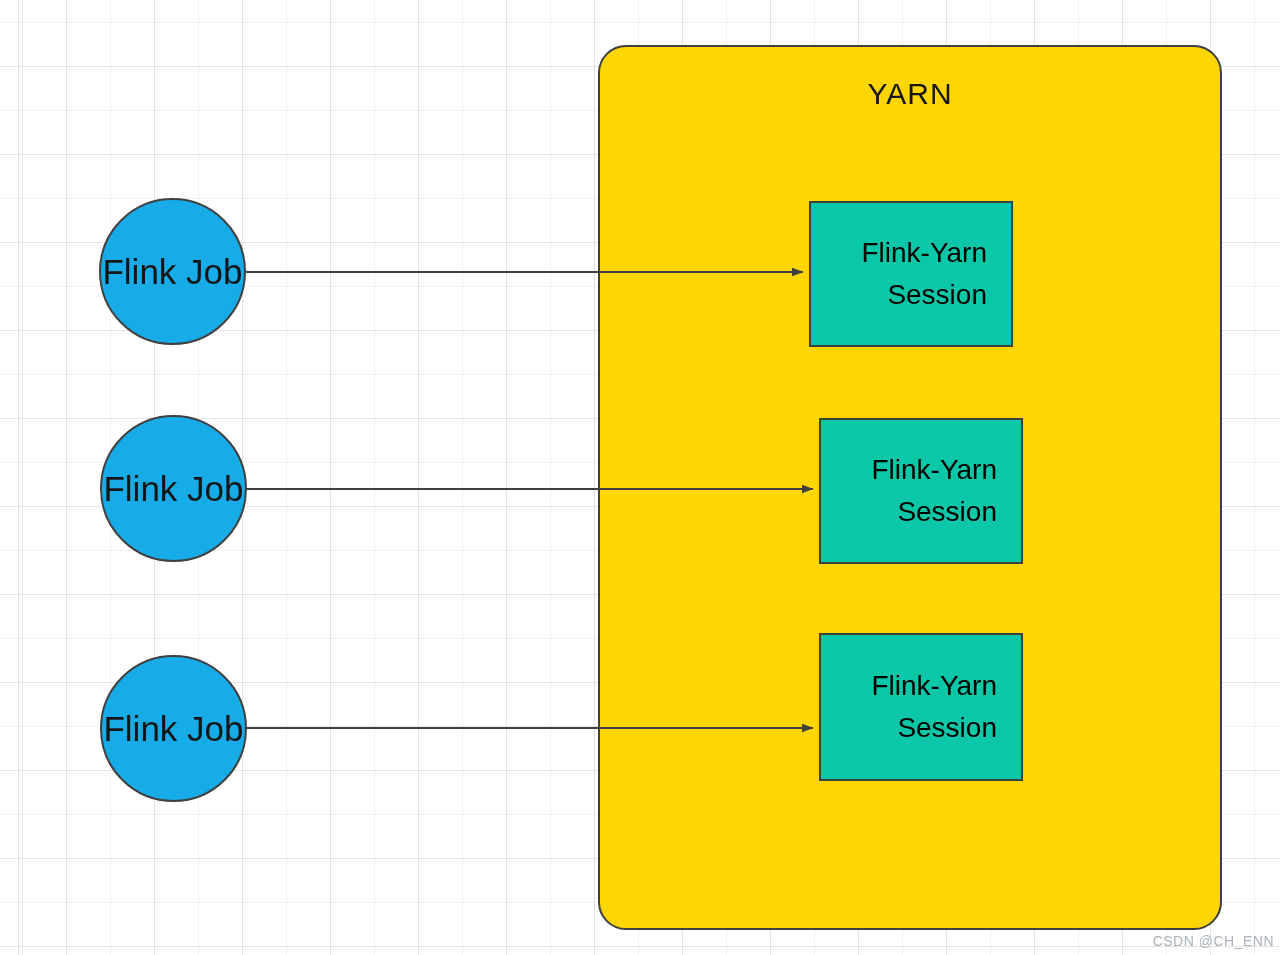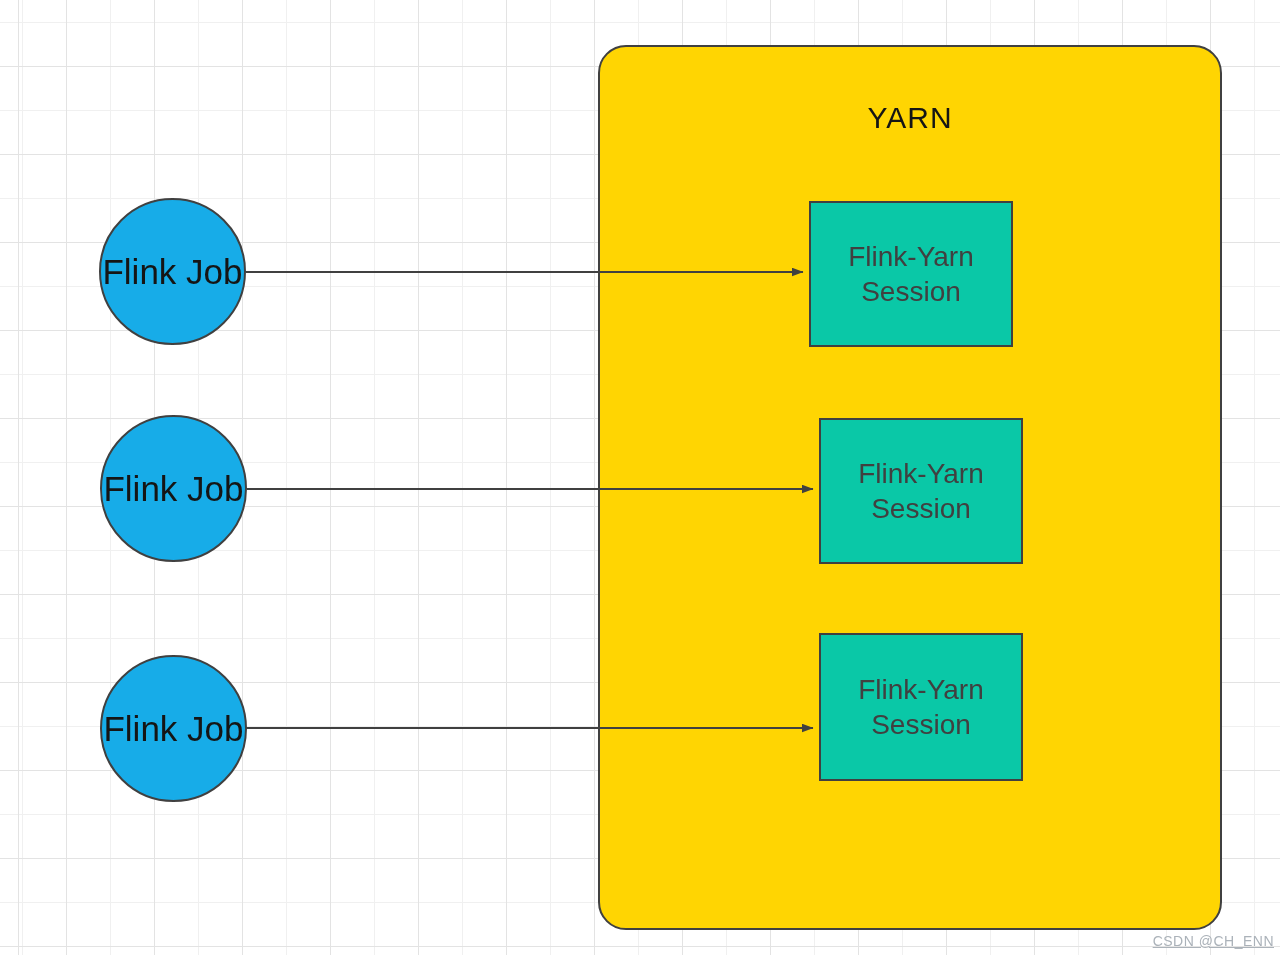--- a/index.html
+++ b/index.html
@@ -29,35 +29,34 @@
   }
 
   .yarn-title {
     position: absolute;
     left: 0; top: 30px;
     width: 100%;
     text-align: center;
     font-size: 30px;
     color: #151515;
     letter-spacing: 1px;
-    margin-top: 24px;
   }
 
   .session-box {
     position: absolute;
     width: 204px; height: 146px;
     background: var(--session-fill, #0AC8A7);
     border: 2px solid var(--border, #404040);
     display: flex;
     align-items: center;
     justify-content: center;
-    text-align: center;
+    text-align: right;
     font-size: 28px;
-    line-height: 35px;
-    color: #404040;
+    line-height: 42px;
+    color: #000000;
     padding: 0 24px;
   }
   .session-1 { left: 209px; top: 154px; }
   .session-2 { left: 219px; top: 371px; }
   .session-3 { left: 219px; top: 586px; height: 148px; }
 
   .job-circle {
     position: absolute;
     width: 147px; height: 147px;
     border-radius: 50%;
@@ -80,21 +79,20 @@
     width: 1280px; height: 955px;
     pointer-events: none;
   }
 
   .watermark {
     position: absolute;
     right: 6px; top: 933px;
     font-size: 14px;
     color: #abb2b9;
     letter-spacing: 0.5px;
-    text-decoration: underline;
   }
 </style>
 </head>
 <body>
 
 <div class="canvas">
 
   <div class="yarn-box">
     <div class="yarn-title">YARN</div>
 

